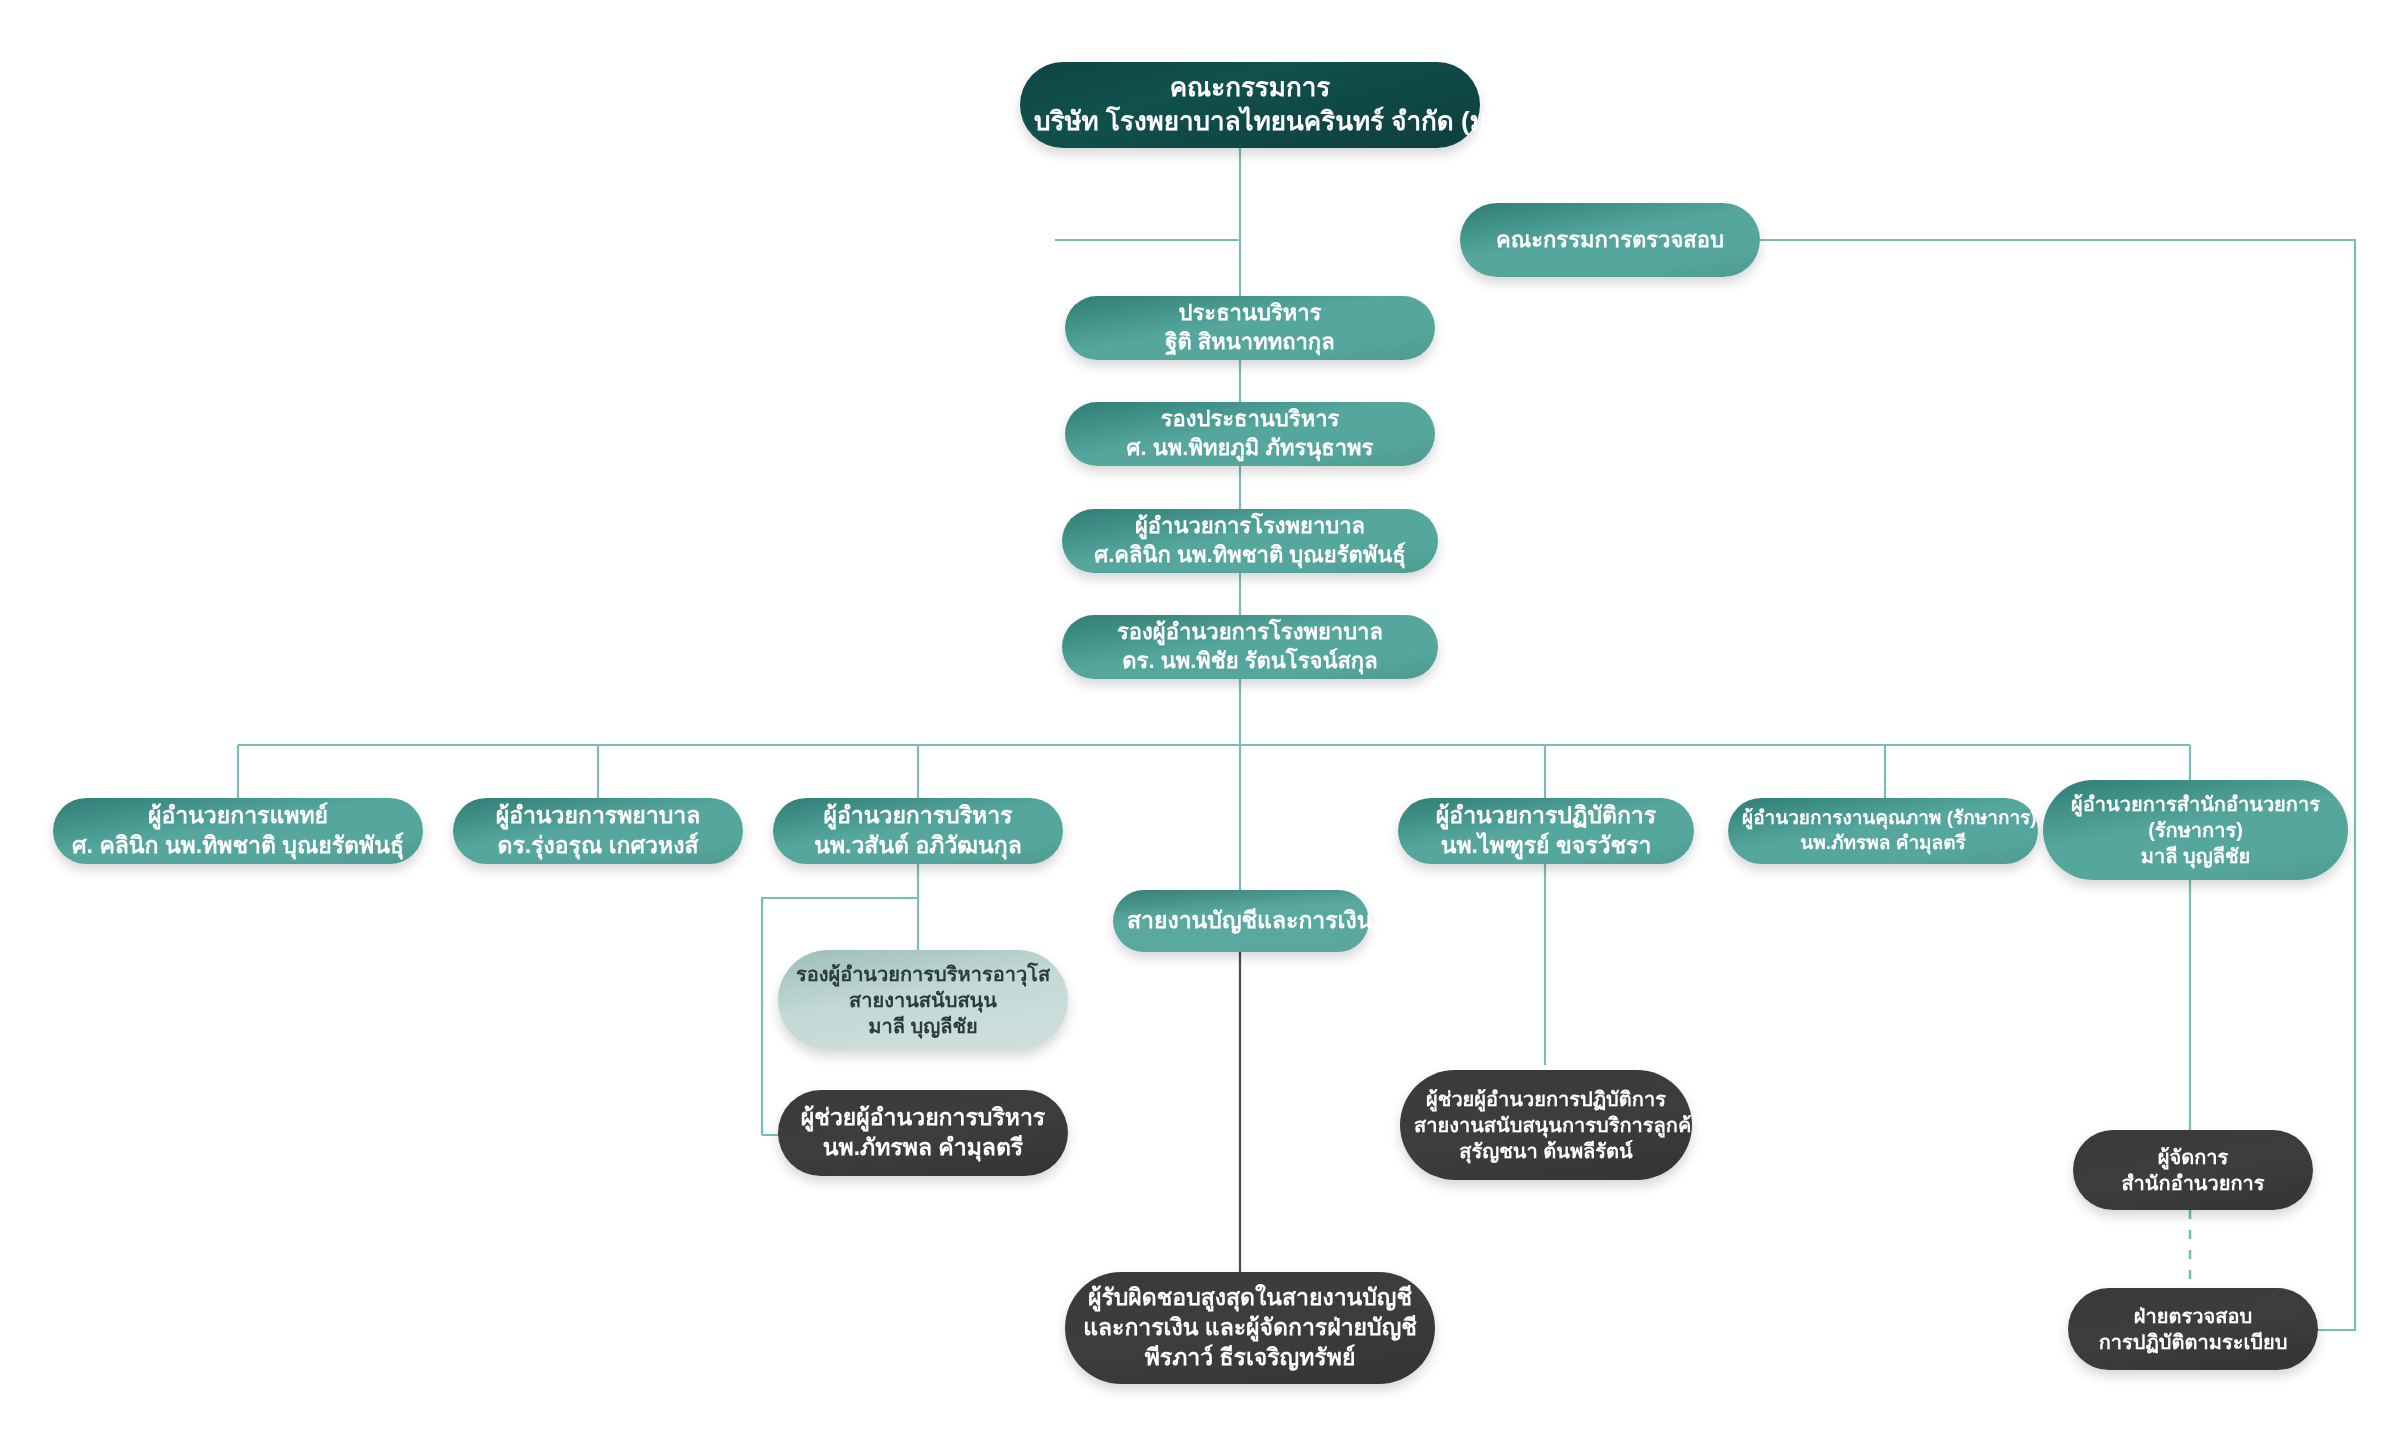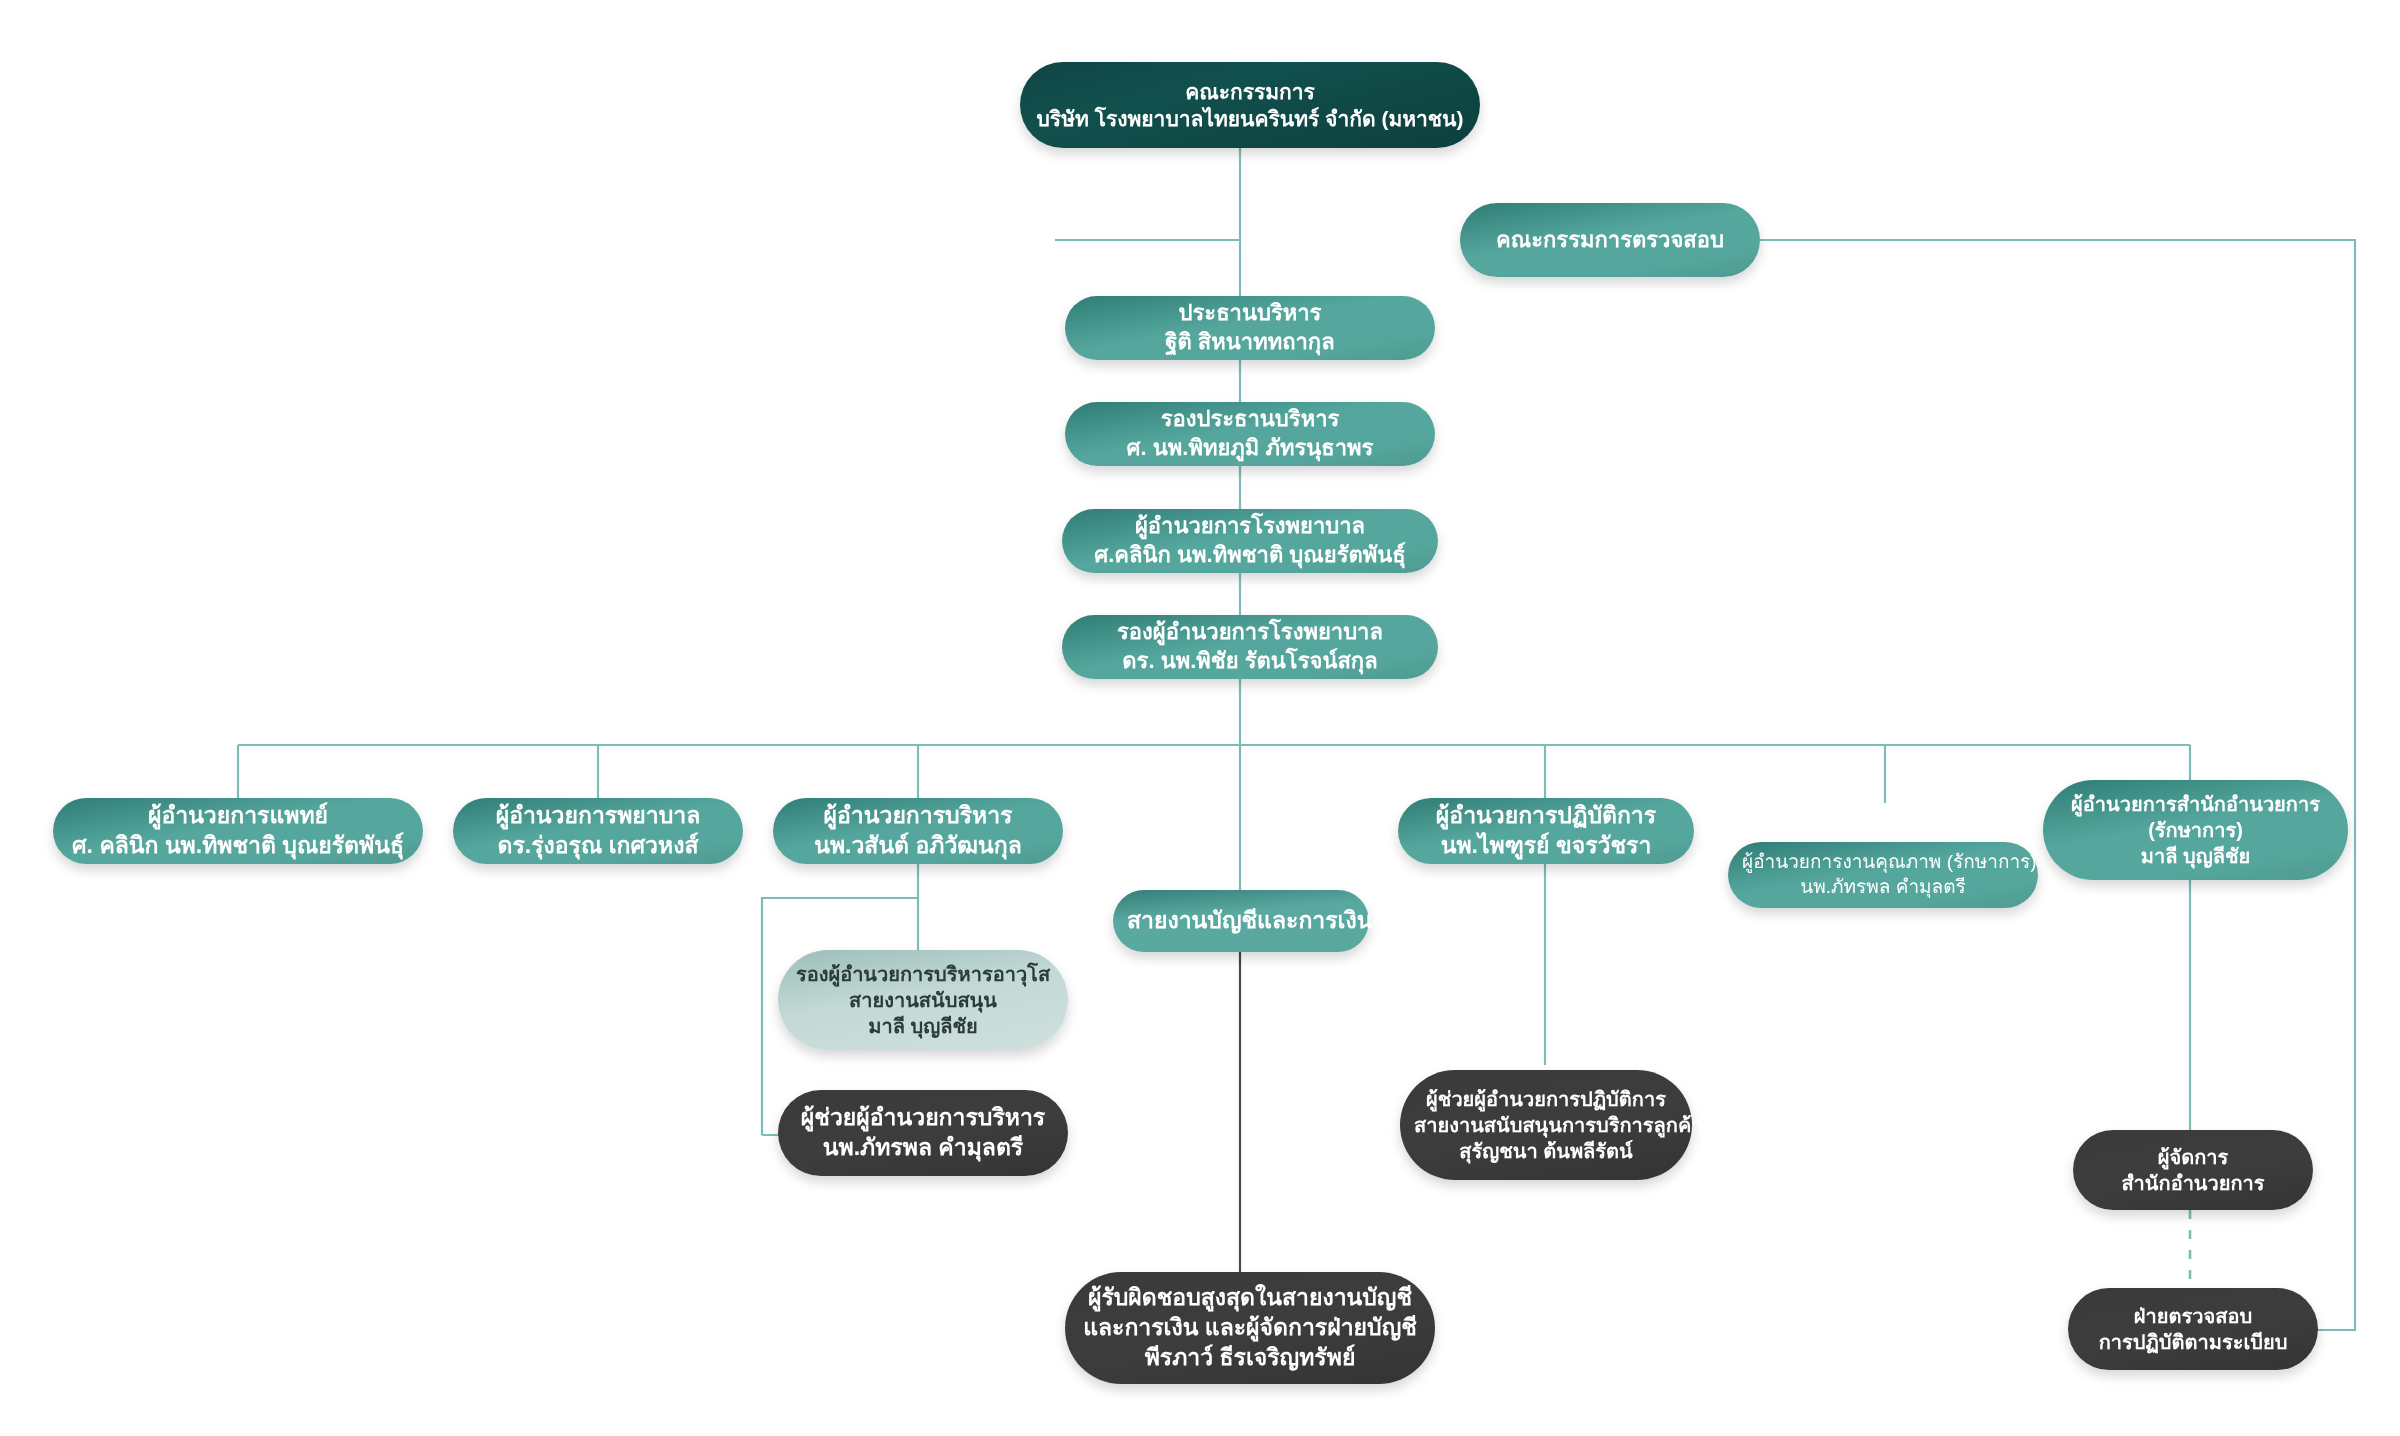--- a/index.html
+++ b/index.html
@@ -37,25 +37,25 @@
     background:linear-gradient(175deg,#357f79 0%,#5aa9a0 40%,#59a79e 100%);
   }
   .v-light{
     background:linear-gradient(170deg,#9cbdb9 0%,#c3d9d6 45%,#cfe0dd 100%);
     color:#2a3b3a;
   }
   .v-dark{
     background:linear-gradient(170deg,#3a3a3a 0%,#3d3d3d 50%,#343434 100%);
   }
 
-  .fs-26{font-size:21px;font-weight:700;}
+  .fs-26{font-size:26px;font-weight:700;}
   .fs-22{font-size:22px;font-weight:700;}
   .fs-21{font-size:23px;font-weight:700;}
   .fs-20{font-size:20px;font-weight:700;}
-  .fs-19{font-size:19px;font-weight:400;margin-top:44px;}
+  .fs-19{font-size:19px;font-weight:700;}
 </style>
 </head>
 <body>
 
 <div id="stage">
 
   <svg class="links" viewBox="0 0 2400 1436">
     <g stroke="#7bbdb6" stroke-width="2.2" fill="none" shape-rendering="geometricPrecision">
 
       <path d="M1240,148 L1240,307"></path>

